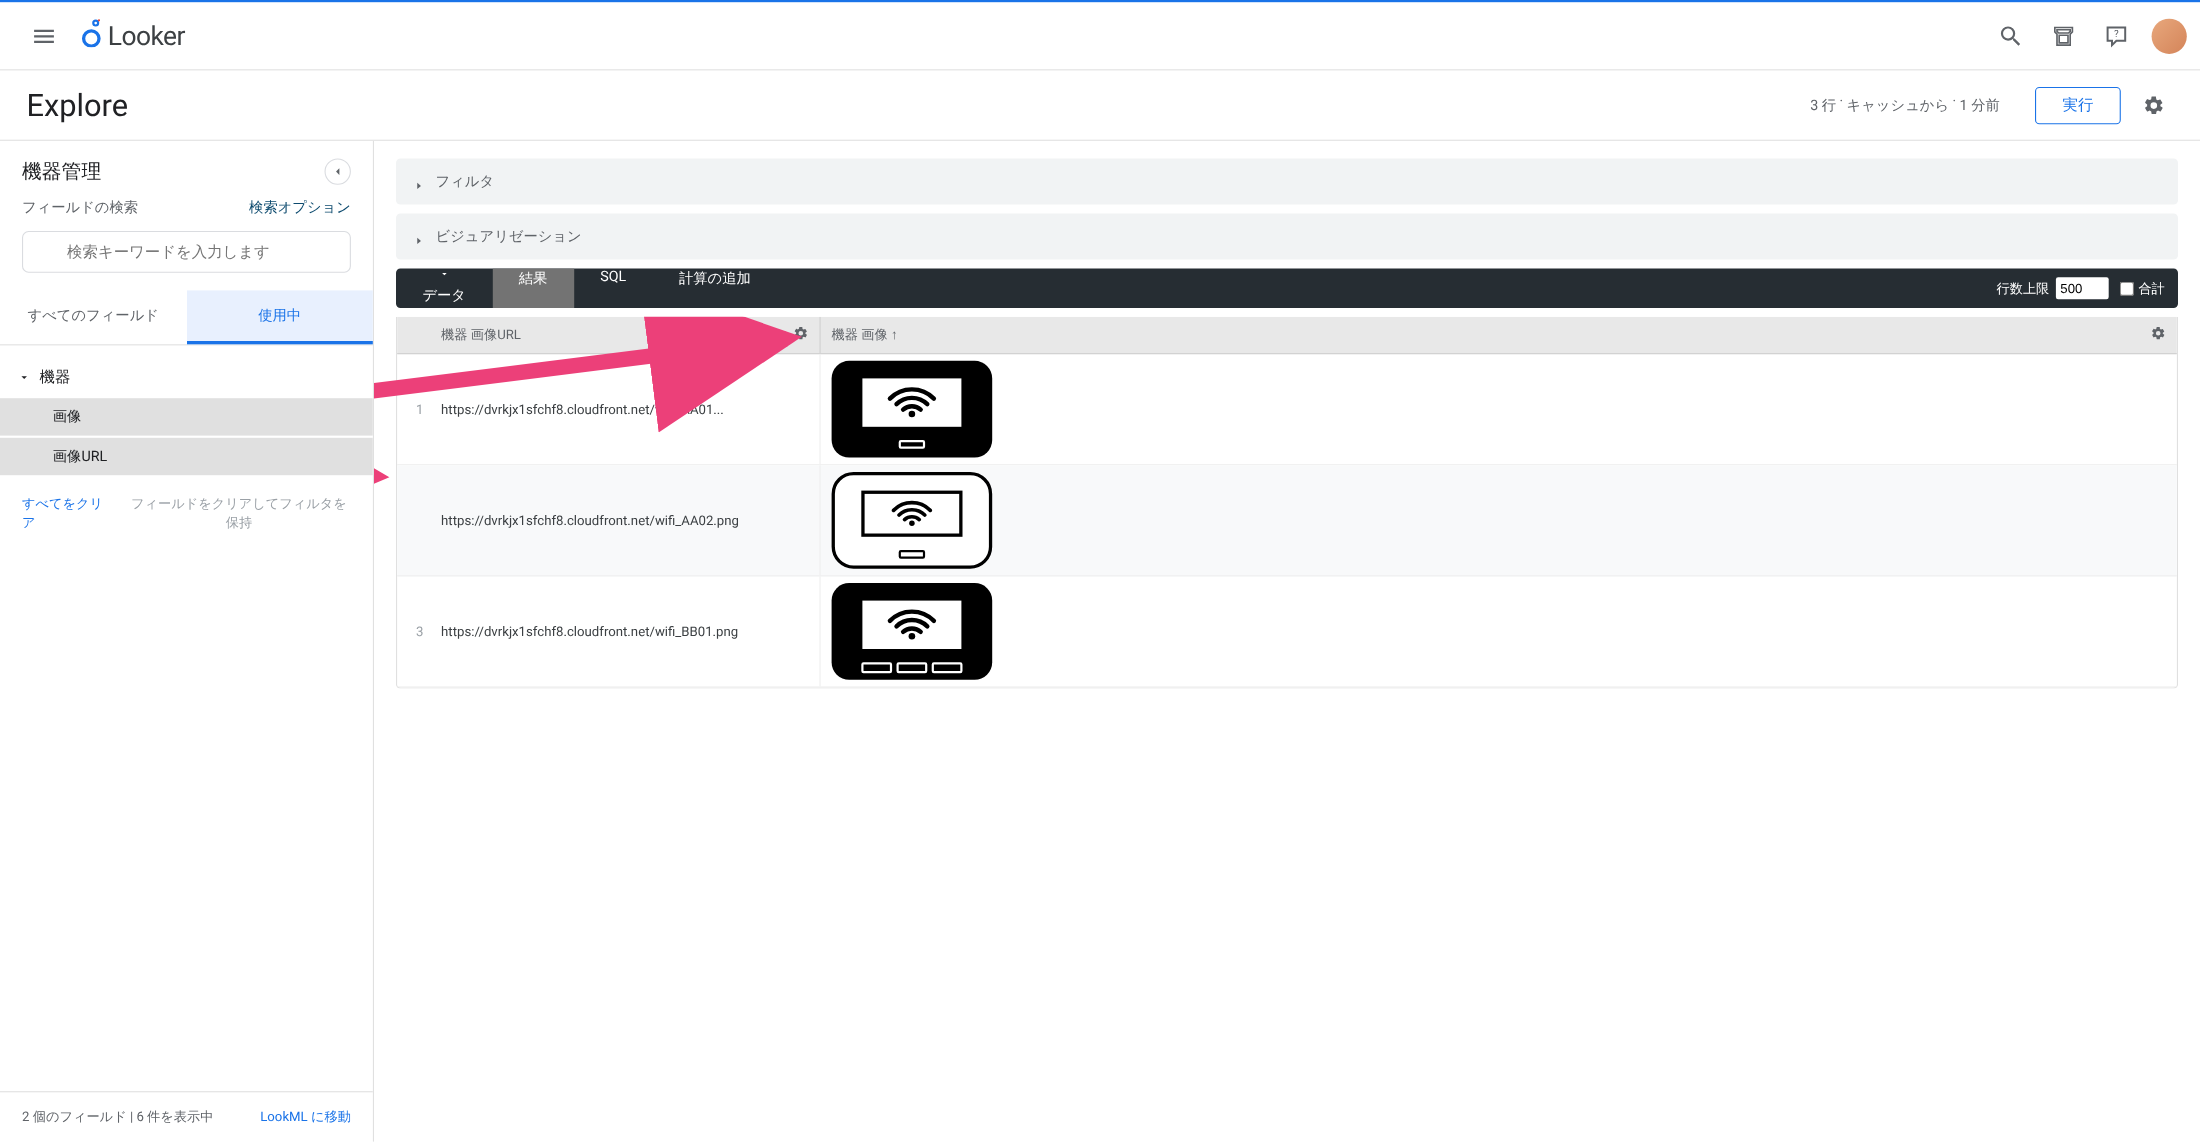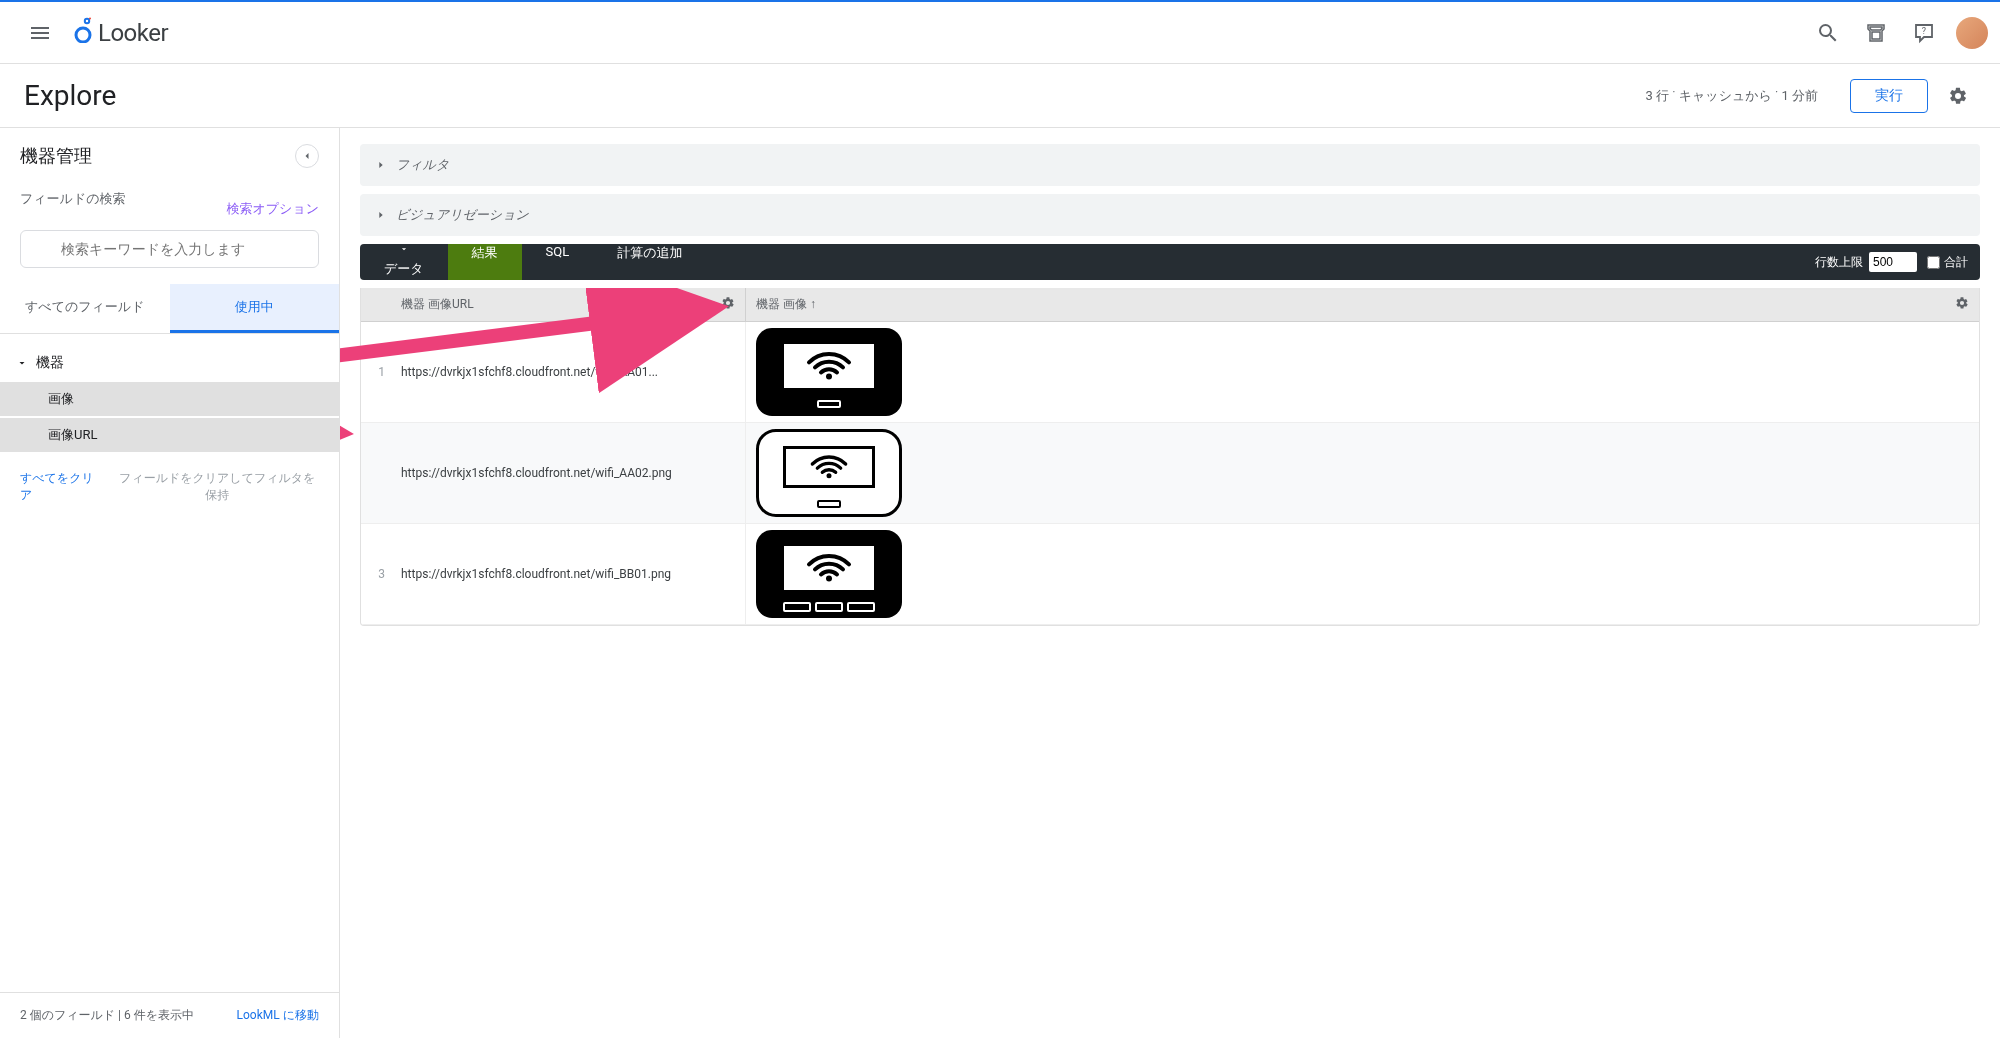--- a/index.html
+++ b/index.html
@@ -31,21 +31,21 @@
 
 
 .sidebar { width: 340px; border-right: 1px solid #e0e0e0; display: flex; flex-direction: column; overflow: hidden; }
 .sidebar-header { padding: 16px 20px 12px; display: flex; align-items: center; justify-content: space-between; }
 .sidebar-title { font-size: 18px; font-weight: 500; }
 .collapse-btn { width: 24px; height: 24px; border: 1px solid #dadce0; border-radius: 50%; display: flex; align-items: center; justify-content: center; cursor: pointer; }
 .collapse-btn svg { width: 12px; height: 12px; fill: #5f6368; }
 
 .search-row { padding: 0 20px 12px; display: flex; align-items: center; justify-content: space-between; }
 .search-label { font-size: 13px; color: #5f6368; }
-.search-options { font-size: 13px; color: #8b5cf6; cursor: pointer; margin-top: 20px; }
+.search-options { font-size: 13px; color: #0c4a6e; cursor: pointer; }
 
 .search-input-wrap { padding: 0 20px 16px; }
 .search-input { width: 100%; border: 1px solid #dadce0; border-radius: 6px; padding: 10px 12px 10px 40px; font-size: 14px; color: #5f6368; background: #fff; position: relative; }
 .search-input-container { position: relative; }
 .search-input-container svg { position: absolute; left: 12px; top: 50%; transform: translateY(-50%); width: 20px; height: 20px; fill: #5f6368; }
 
 .tabs { display: flex; border-bottom: 1px solid #e0e0e0; }
 .tab { flex: 1; text-align: center; padding: 14px 8px; font-size: 13px; color: #5f6368; cursor: pointer; }
 .tab.active { color: #1a73e8; border-bottom: 3px solid #1a73e8; background: #e8f0fe; }
 
@@ -57,30 +57,30 @@
 
 .sidebar-footer-links { padding: 16px 20px; font-size: 12px; display: flex; gap: 16px; }
 .clear-all { color: #1a73e8; cursor: pointer; }
 .clear-keep { color: #9aa0a6; cursor: pointer; text-align: center; }
 
 .sidebar-footer { border-top: 1px solid #e0e0e0; padding: 14px 20px; display: flex; justify-content: space-between; font-size: 12px; color: #5f6368; }
 .lookml-link { color: #1a73e8; cursor: pointer; }
 
 
 .content { flex: 1; padding: 16px 20px; overflow-y: auto; display: flex; flex-direction: column; gap: 8px; position: relative; }
-.panel { background: #f1f3f4; border-radius: 4px; padding: 12px 16px; display: flex; align-items: center; cursor: pointer; font-style: italic; }
+.panel { background: #f1f3f4; border-radius: 4px; padding: 12px 16px; display: flex; align-items: flex-end; cursor: pointer; }
 .panel svg { width: 10px; height: 10px; fill: #5f6368; margin-right: 10px; }
 .panel-label { font-size: 13px; color: #5f6368; font-weight: 500; }
 
 
 .data-bar { background: #262d33; color: #fff; border-radius: 4px; display: flex; align-items: center; height: 36px; overflow: hidden; }
 .data-bar-item { padding: 0 24px; height: 100%; display: flex; align-items: center; font-size: 13px; cursor: pointer; gap: 6px; flex-direction: column; }
 .data-bar-item.data-label { font-weight: 500; }
 .data-bar-item.data-label svg { width: 10px; height: 10px; fill: #fff; }
-.data-bar-item.active { background: #4d7c0f; text-align: right; }
+.data-bar-item.active { background: #737373; text-align: right; }
 .data-bar-spacer { flex: 1; }
 .row-limit { display: flex; align-items: center; gap: 6px; padding-right: 10px; font-size: 12px; }
 .row-limit input { width: 48px; padding: 3px 4px; font-size: 12px; border: none; border-radius: 2px; }
 .total-cb { display: flex; align-items: center; gap: 4px; padding-right: 12px; font-size: 12px; }
 .total-cb input { width: 13px; height: 13px; }
 
 
 .results { border: 1px solid #e0e0e0; border-top: none; border-radius: 0 0 4px 4px; overflow: hidden; }
 .results-header { display: flex; background: #e8e8e8; border-bottom: 1px solid #d0d0d0; }
 .col-num { width: 30px; flex-shrink: 0; }

